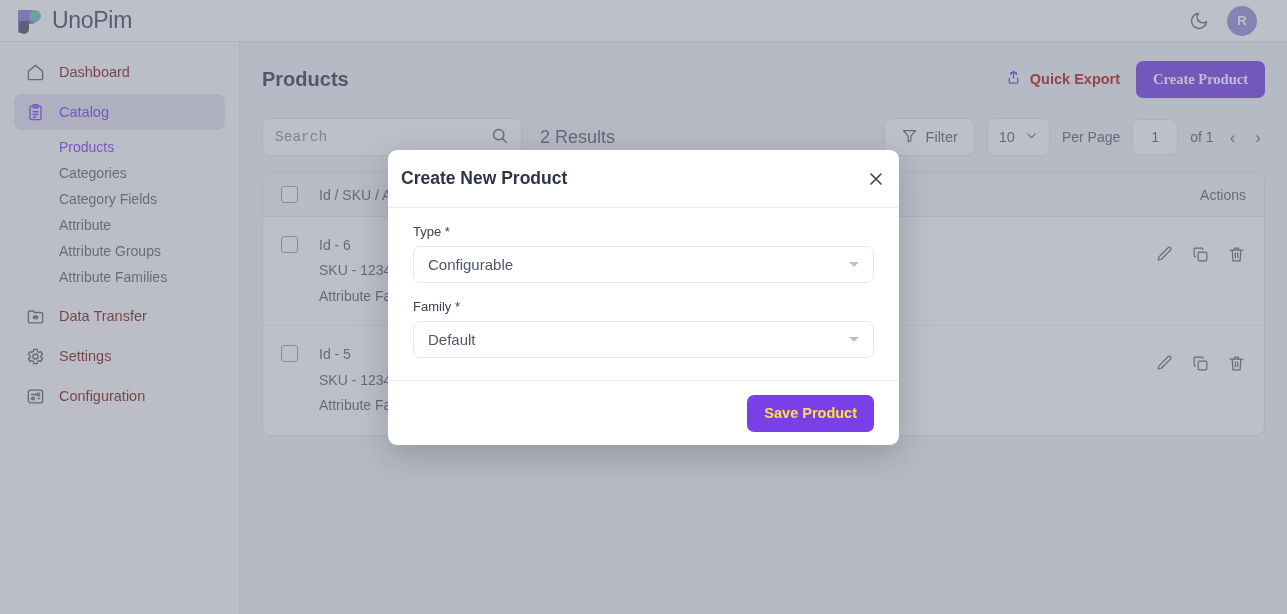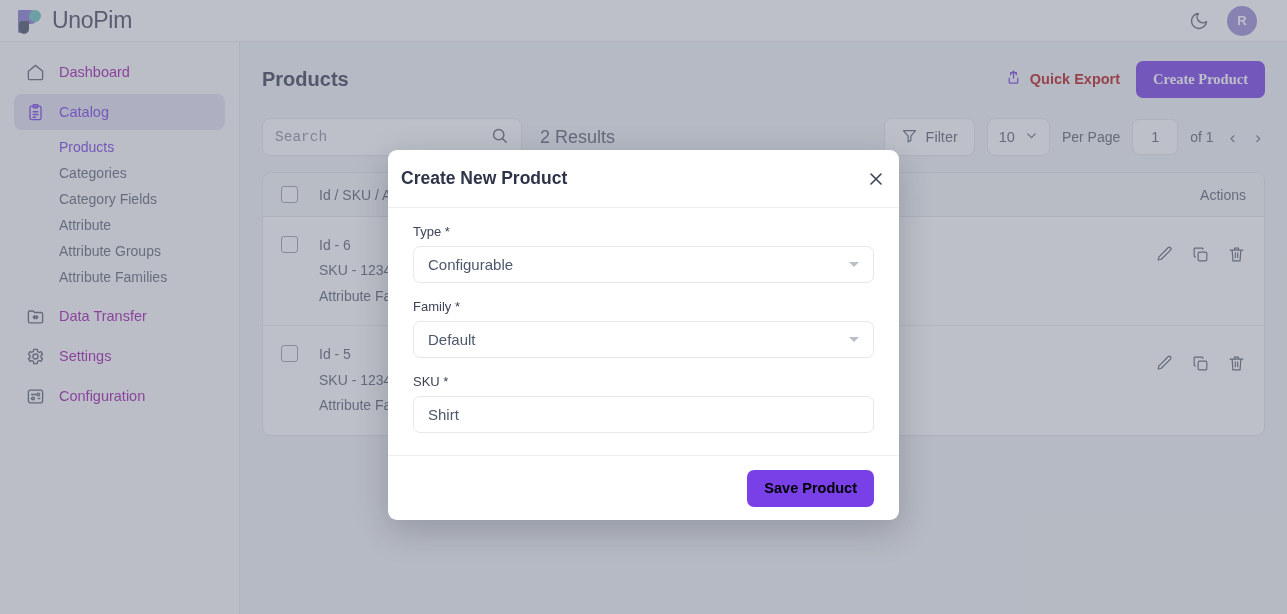--- a/index.html
+++ b/index.html
@@ -34,21 +34,21 @@
 
   
   .sidebar {
     position: absolute; top: 42px; left: 0; bottom: 0; width: 240px;
     background: #fbfbfc; border-right: 1px solid #e7e8ec;
     padding: 12px 14px;
   }
   .nav-item {
     display: flex; align-items: center; gap: 14px;
     height: 36px; padding: 0 12px; border-radius: 8px;
-    color: #a21caf; font-size: 14.5px; font-weight: 500;
+    color: #7f1d1d; font-size: 14.5px; font-weight: 500;
     margin-bottom: 4px; cursor: pointer;
   }
   .nav-item.active { background: #e4e2f5; color: #7a40e8; }
   .nav-item.active .nav-ico svg { stroke: #7a40e8; }
   .nav-ico { width: 19px; height: 19px; display: flex; align-items: center; justify-content: center; flex: 0 0 19px; }
   .nav-ico svg { stroke: #5d6577; fill: none; stroke-width: 1.7; }
   .sub-list { margin: 2px 0 8px 0; }
   .sub-item {
     padding: 5px 0 5px 45px; font-size: 14px; color: #606878; cursor: pointer;
   }
@@ -164,21 +164,21 @@
   }
   .caret {
     width: 0; height: 0; border-left: 5px solid transparent;
     border-right: 5px solid transparent; border-top: 5px solid #b9bfc9;
   }
   .modal-foot {
     height: 64px; display: flex; align-items: center; justify-content: flex-end;
     padding: 0 25px;
   }
   .btn-save {
-    background: #7a40e8; color: #000000; border: none; border-radius: 7px;
+    background: #7a40e8; color: #fde047; border: none; border-radius: 7px;
     height: 37px; padding: 0 17px; font-size: 14.5px; font-weight: 600;
     font-family: inherit; cursor: pointer;
   }
 </style>
 </head>
 <body>
 
 <div id="app">
 
   <div class="base-layer">
@@ -415,28 +415,19 @@
         <div class="field-label">
           <span>Family</span>
           <span class="req">*</span>
         </div>
         <div class="control">
           <span>Default</span>
           <span class="caret"></span>
         </div>
       </div>
 
-      <div class="field">
-        <div class="field-label">
-          <span>SKU</span>
-          <span class="req">*</span>
-        </div>
-        <div class="control">
-          <input value="Shirt" style="">
-        </div>
-      </div>
     </div>
 
     <div class="modal-foot">
       <button class="btn-save">Save Product</button>
     </div>
   </div>
 </div>
 
 </body></html>

